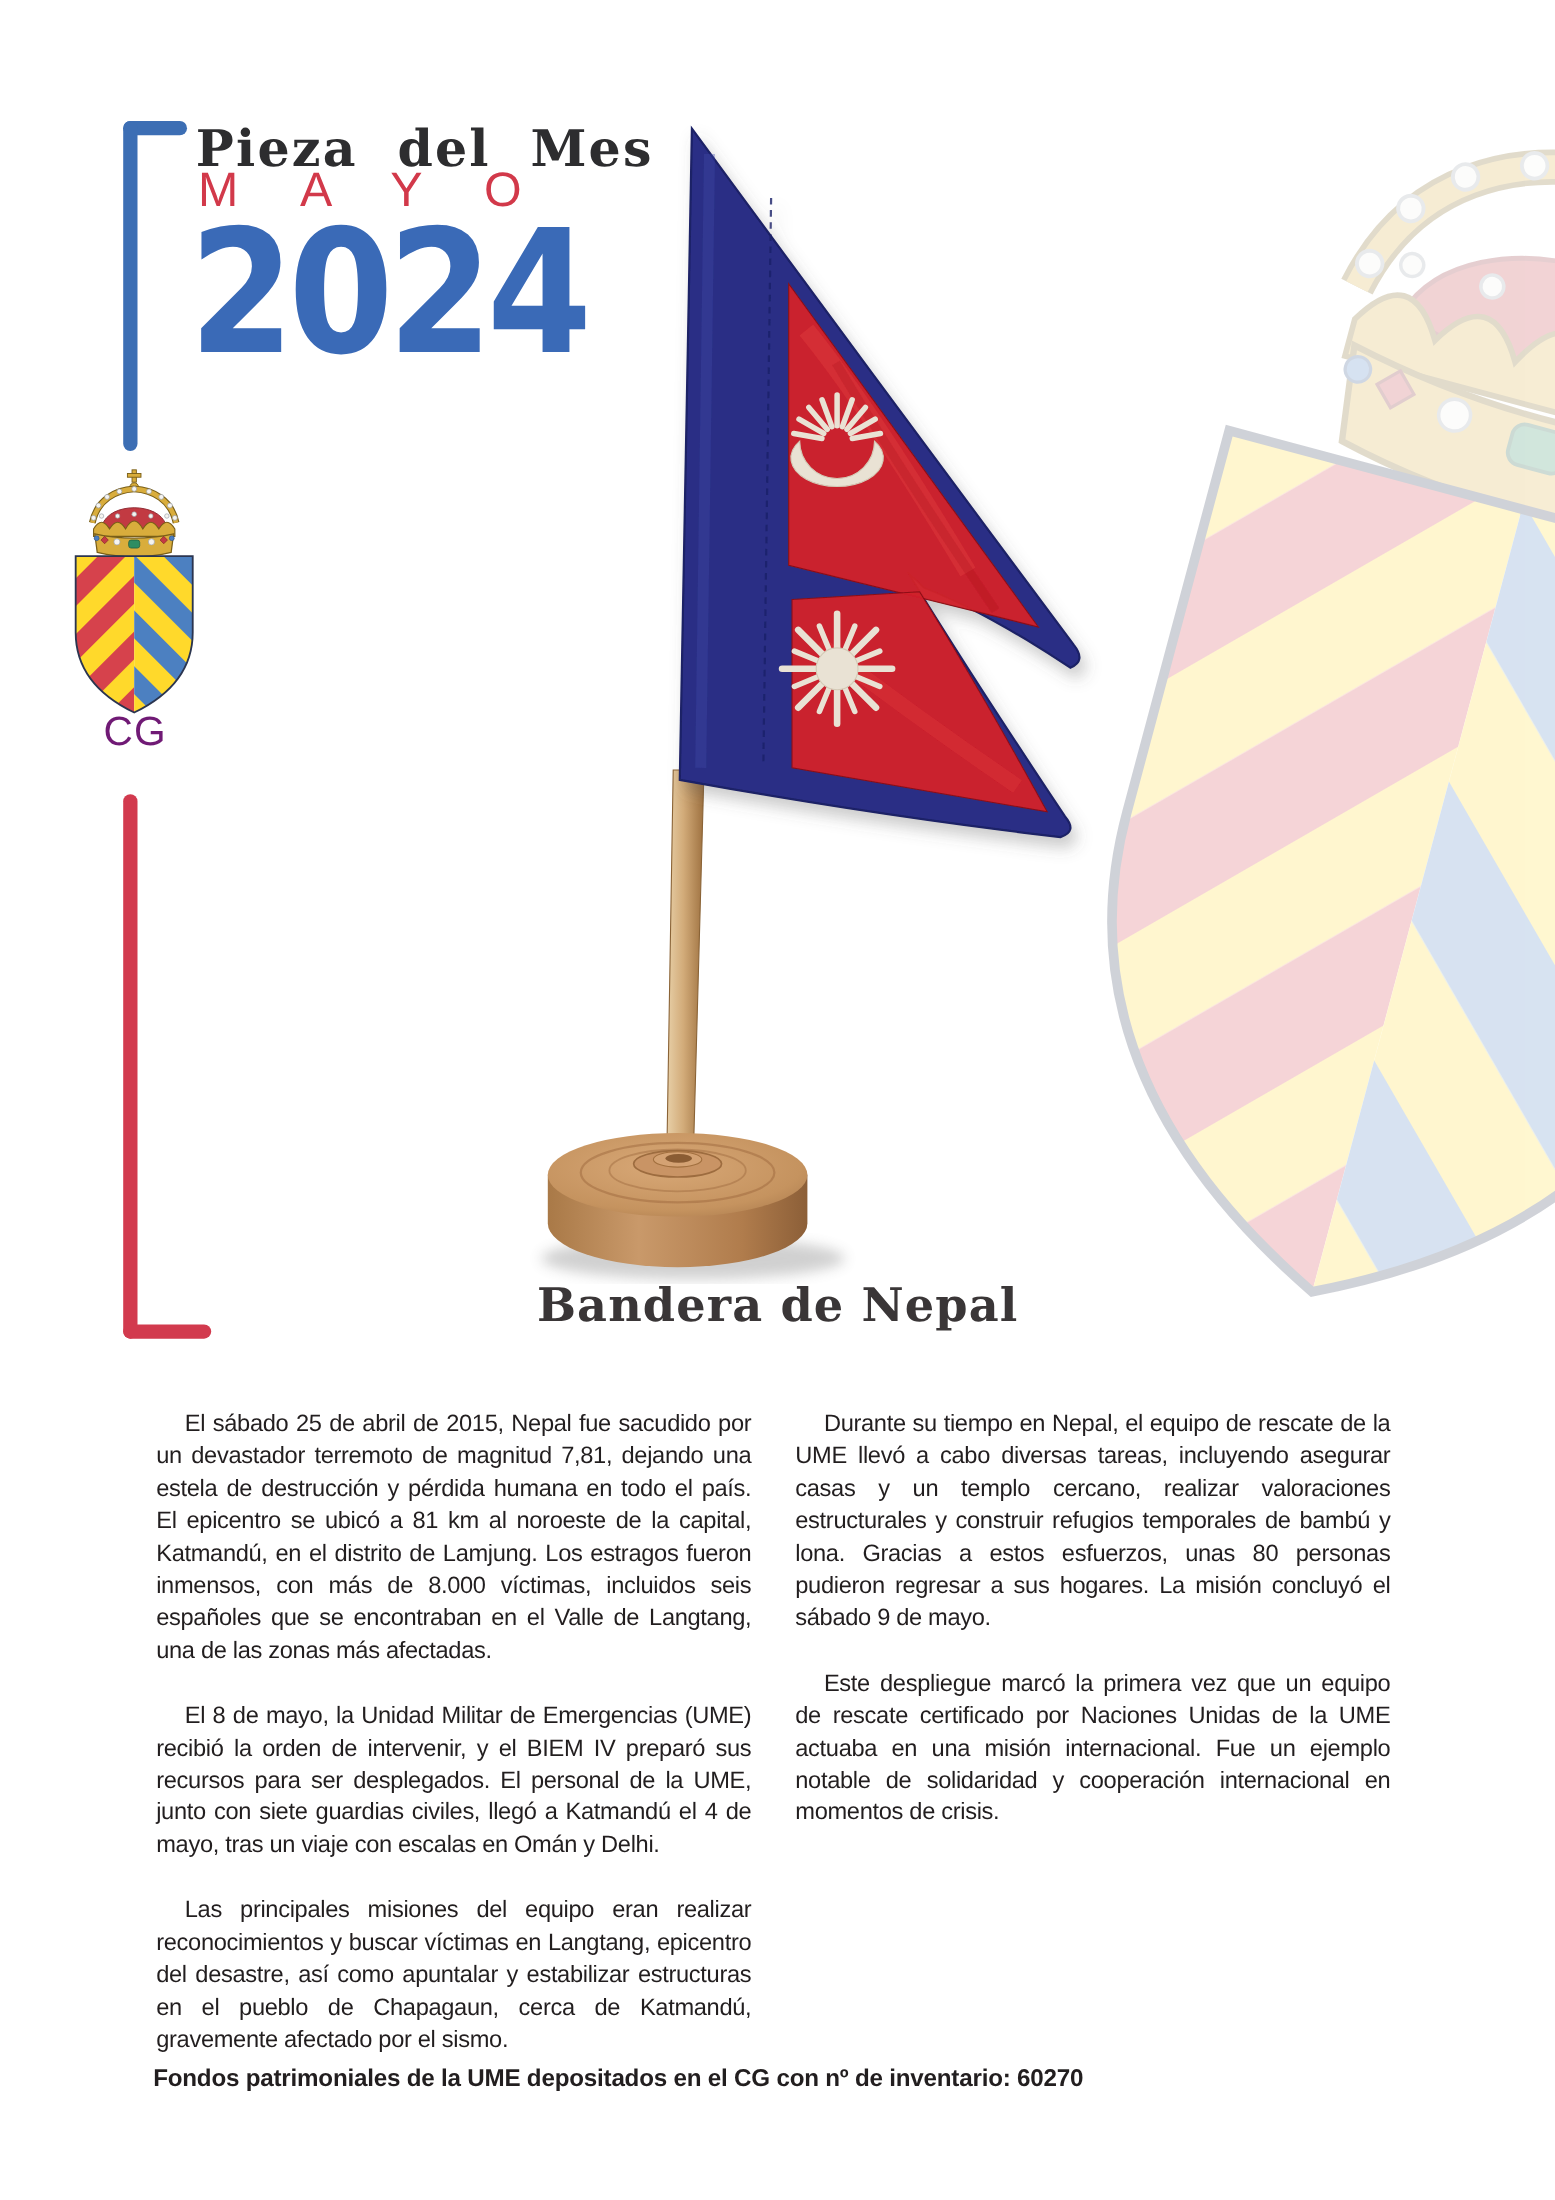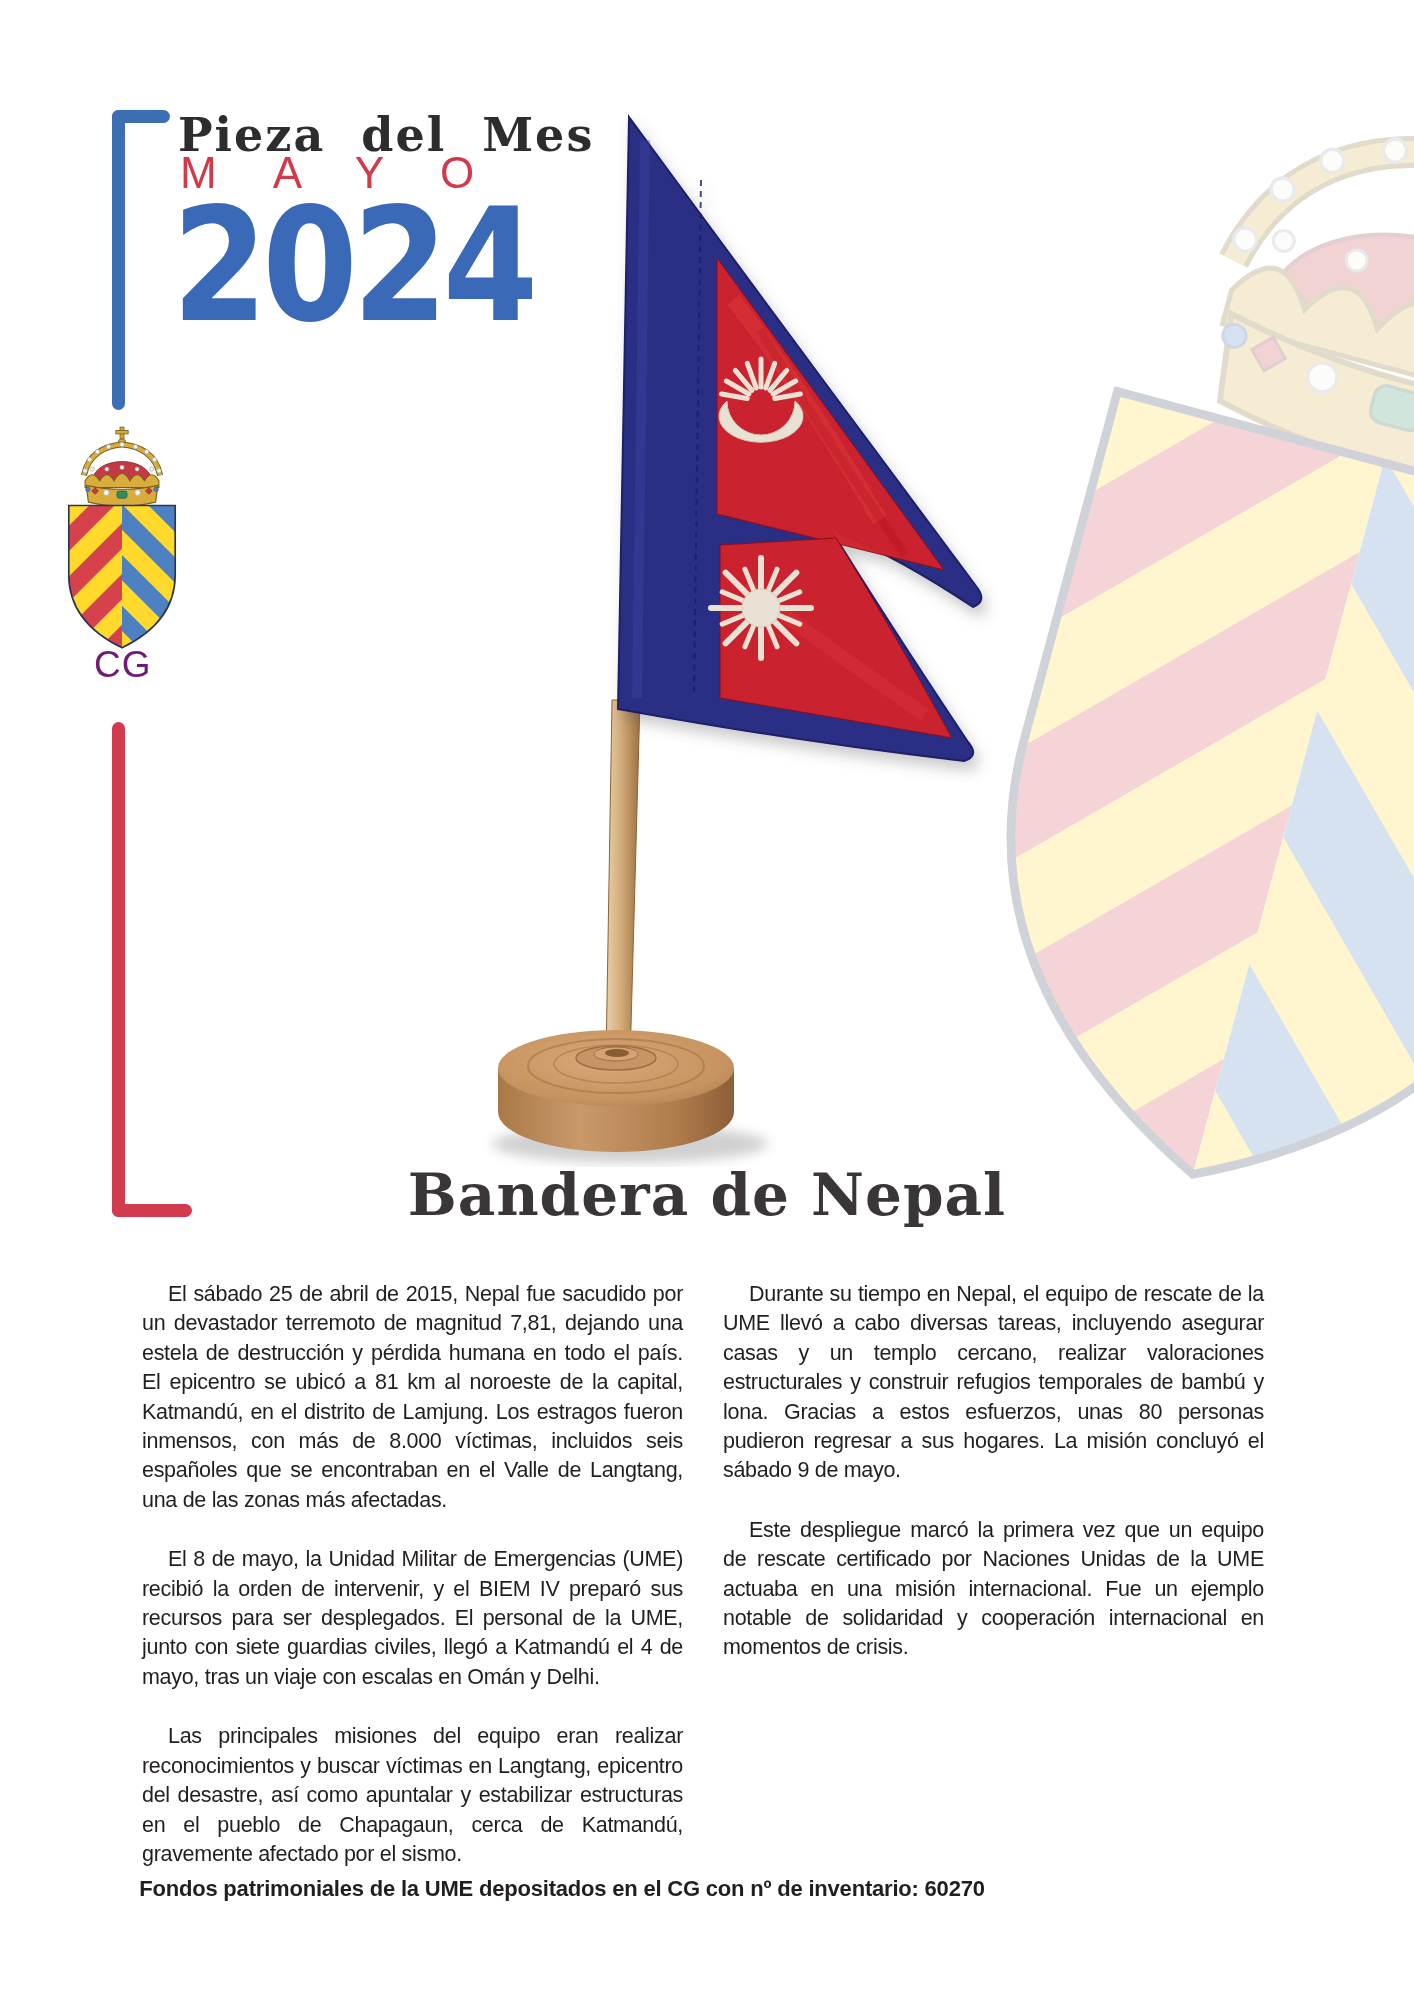--- a/index.html
+++ b/index.html
@@ -19,21 +19,21 @@
 
   
   .bar{position:absolute;z-index:2;border-radius:7px;}
   .b-blue{background:#3c6eb4;}
   .b-red{background:#d23a4e;}
 
   .cg{left:94px;top:646px;font-weight:normal;font-size:37px;line-height:1;
       color:#701a75;letter-spacing:1px;}
 
   .artifact-title{left:0;top:1166px;width:1414px;text-align:center;
-      font-family:"DejaVu Serif",serif;font-weight:bold;font-size:58px;line-height:1;
+      font-family:"DejaVu Serif",serif;font-weight:bold;font-size:42px;line-height:1;
       color:#3a3637;letter-spacing:1px;}
 
   .cols{left:142px;top:1268px;width:1122px;display:flex;gap:40px;}
   .col{width:541px;}
   .col p{margin:12px 0 30px 0;font-size:21.5px;line-height:29.4px;letter-spacing:-0.3px;
          text-align:justify;text-indent:26px;color:#221e1f;}
 
   .footer-note{left:0;top:1876px;width:1124px;text-align:center;font-weight:bold;
       font-size:22px;line-height:1.2;color:#221e1f;letter-spacing:-0.2px;}
 </style>

